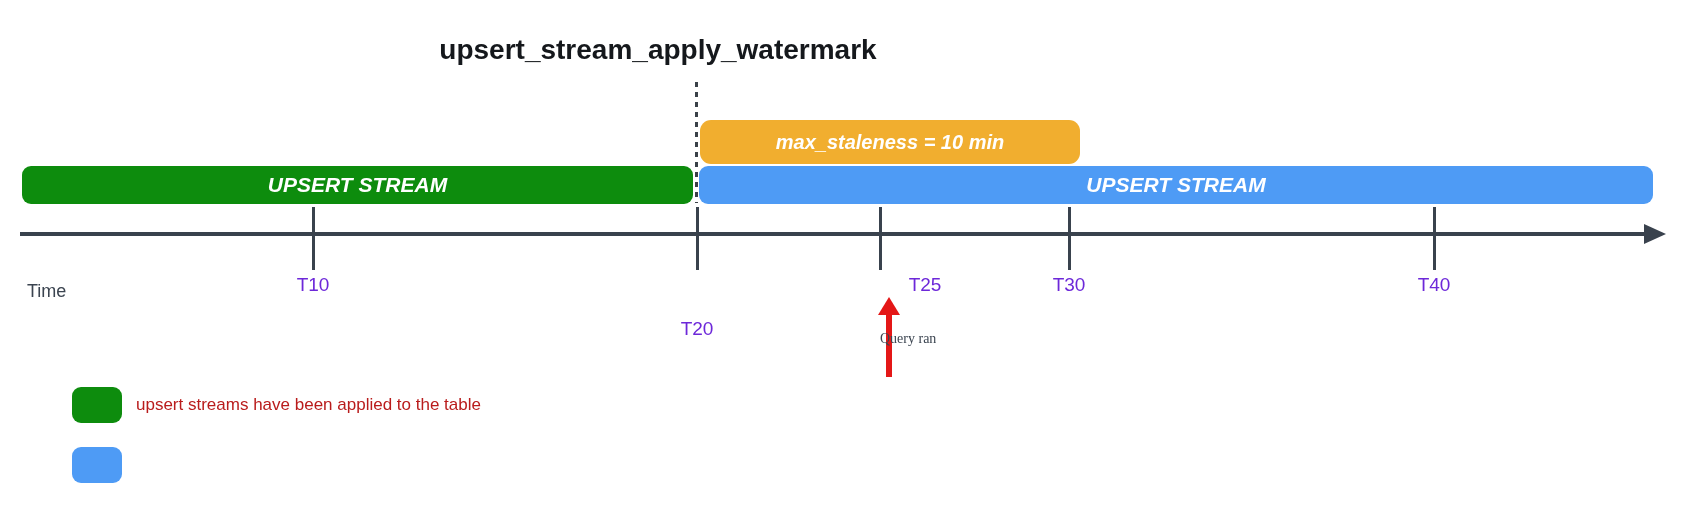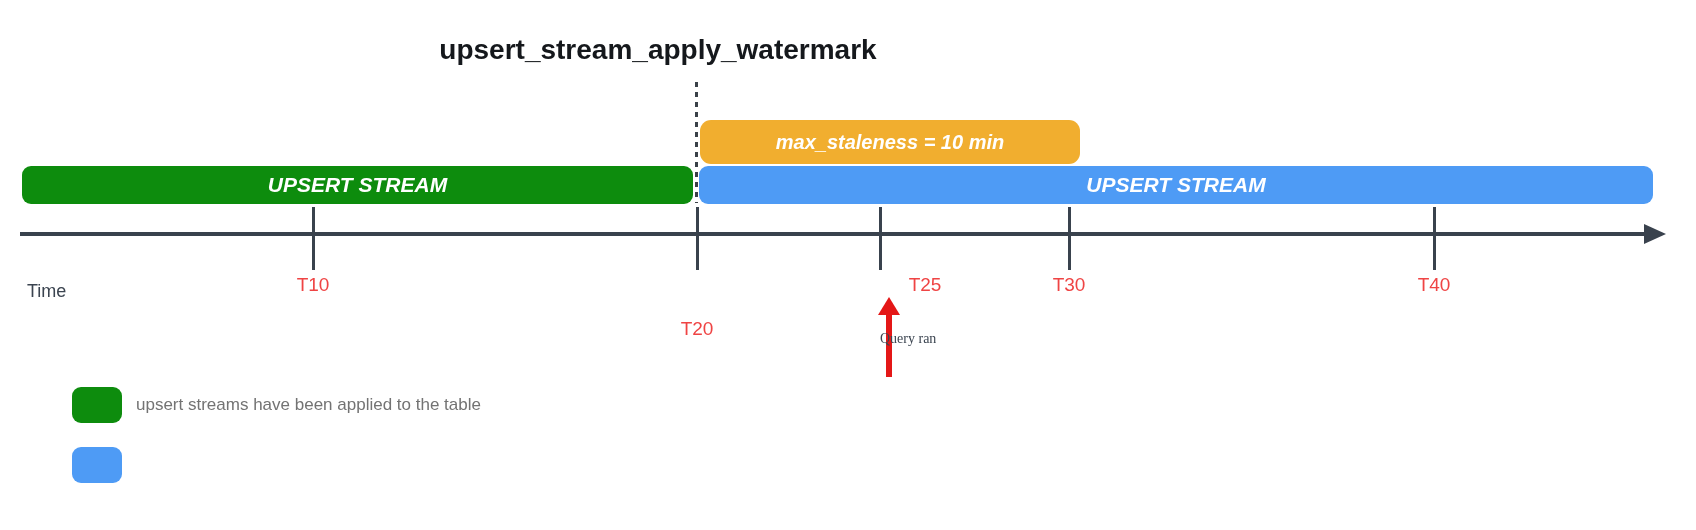--- a/index.html
+++ b/index.html
@@ -78,21 +78,21 @@
     position: absolute;
     top: 207px;
     width: 3px; height: 63px;
     background: #39424d;
   }
   .tick-label {
     position: absolute;
     top: 274px;
     transform: translateX(-50%);
     font-size: 19px;
-    color: #ef4444;
+    color: #6d28d9;
     white-space: nowrap;
   }
   .query-arrow-head {
     position: absolute;
     left: 878px; top: 297px;
     width: 0; height: 0;
     border-bottom: 18px solid #e41717;
     border-left: 11px solid transparent;
     border-right: 11px solid transparent;
   }
@@ -116,21 +116,21 @@
     width: 50px; height: 36px;
     border-radius: 9px;
   }
   .legend-label {
     position: absolute;
     left: 136px;
     height: 36px;
     display: flex;
     align-items: center;
     font-size: 17px;
-    color: #737373;
+    color: #b91c1c;
     white-space: nowrap;
   }
 </style>
 </head>
 <body>
 
 <div class="canvas">
 
   <div class="diagram-title">upsert_stream_apply_watermark</div>
 

